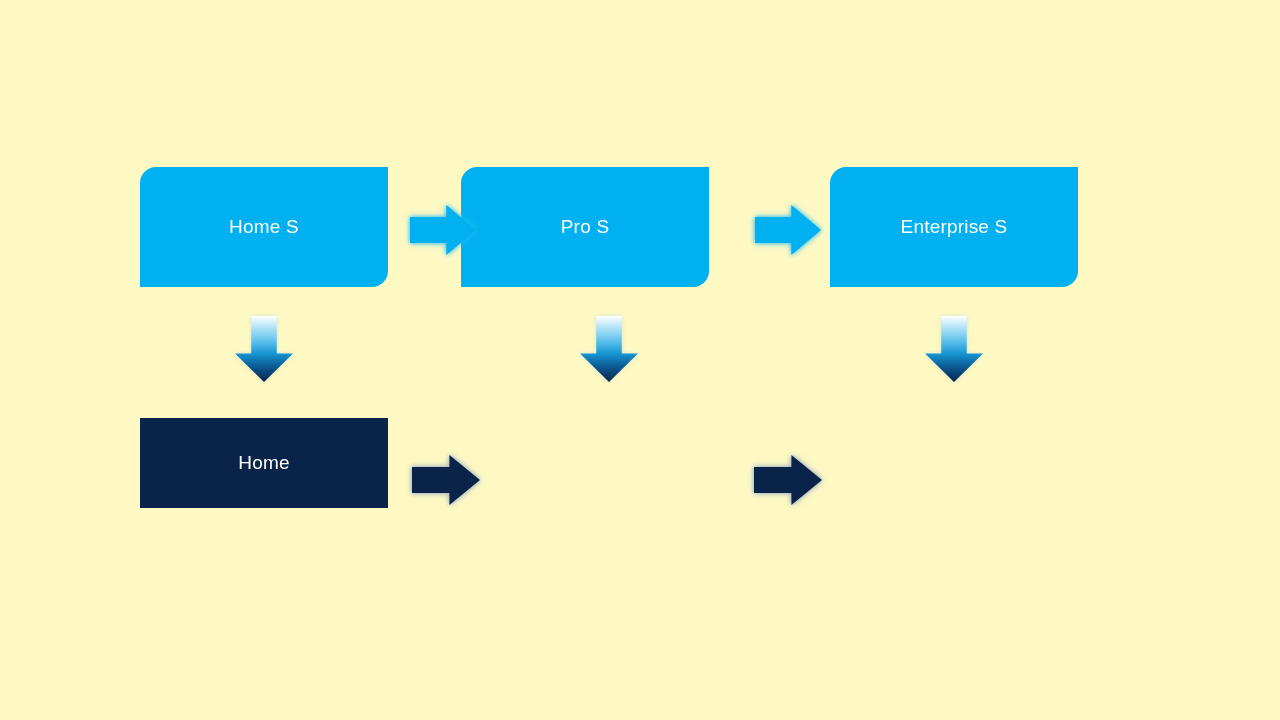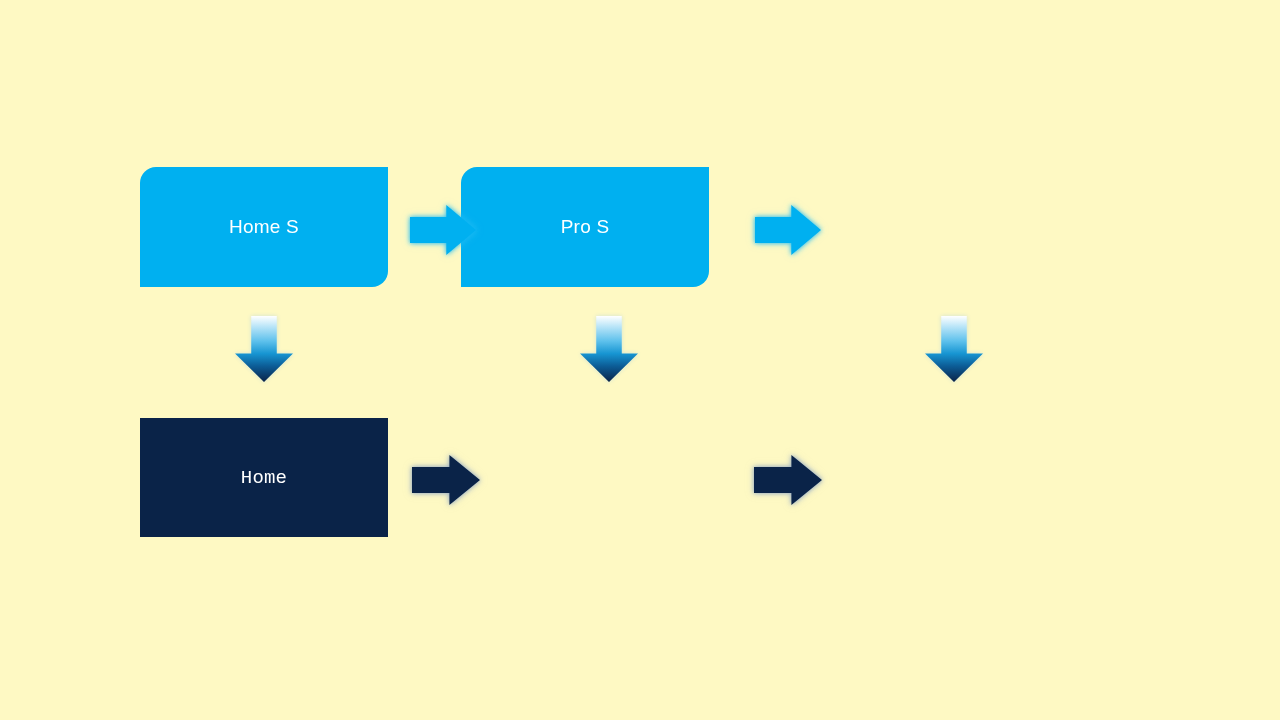--- a/index.html
+++ b/index.html
@@ -23,23 +23,22 @@
     letter-spacing: 0.2px;
   }
   .box-top {
     top: 167px;
     height: 120px;
     background: #00B0F0;
     border-radius: 16px 0 16px 0;
   }
   .box-bottom {
     top: 418px;
-    height: 119px;
+    height: 90px;
     background: #0A2348;
-    font-family: Liberation Mono, monospace;
   }
   .col1 { left: 140px; }
   .col2 { left: 461px; }
   .col3 { left: 830px; }
 
   .arrow-wrap { position: absolute; }
   .glow-cyan  { filter: drop-shadow(0 0 2px rgba(0,176,240,.75)) drop-shadow(0 0 3px rgba(80,205,250,.55)); }
   .glow-slate { filter: drop-shadow(0 0 2px rgba(128,152,190,.8)) drop-shadow(0 0 3px rgba(155,178,208,.5)); }
   .glow-soft  { filter: drop-shadow(0 0 2px rgba(150,200,238,.45)); }
 
@@ -76,20 +75,23 @@
 <body>
 
 <div class="canvas">
 
   <div class="box box-top col1">
     <span>Home S</span>
   </div>
   <div class="box box-top col2">
     <span>Pro S</span>
   </div>
+  <div class="box box-top col3">
+    <span>Enterprise S</span>
+  </div>
 
   <div class="arrow-wrap glow-cyan ra-top-1">
     <div class="right-arrow cyan"></div>
   </div>
   <div class="arrow-wrap glow-cyan ra-top-2">
     <div class="right-arrow cyan"></div>
   </div>
 
   <div class="arrow-wrap glow-soft da-1">
     <div class="down-arrow"></div>

